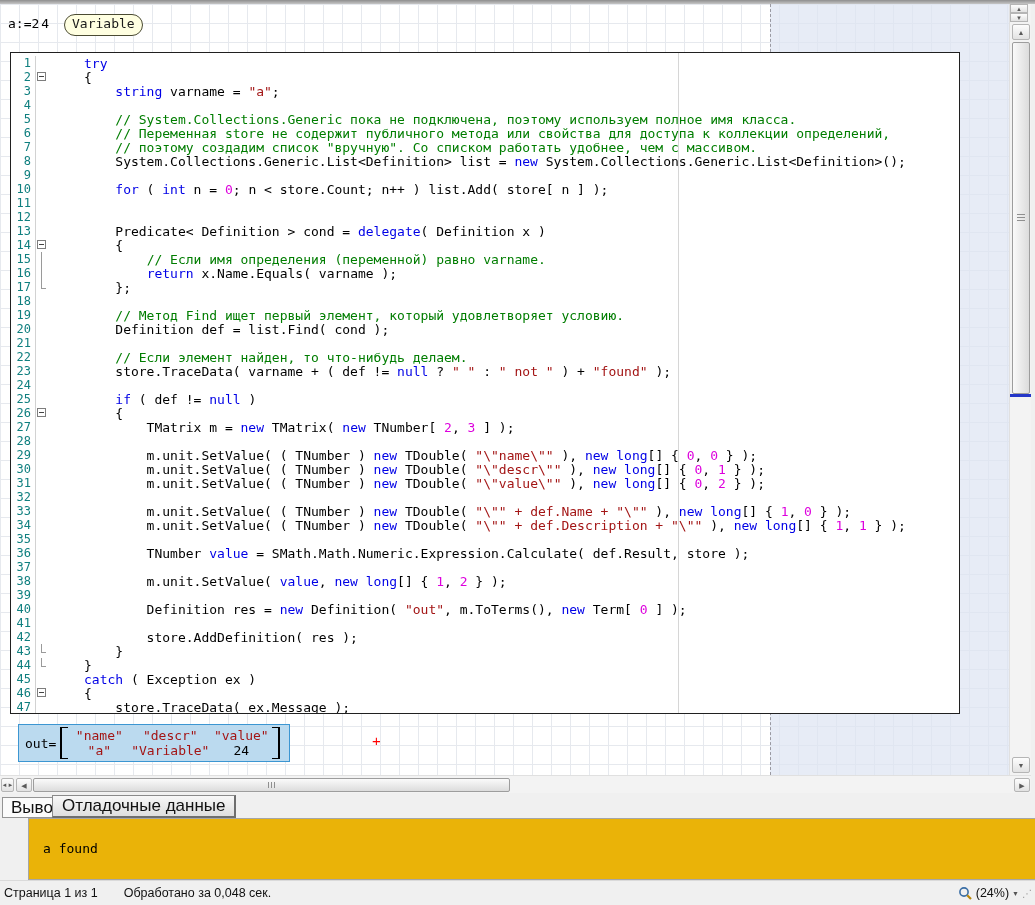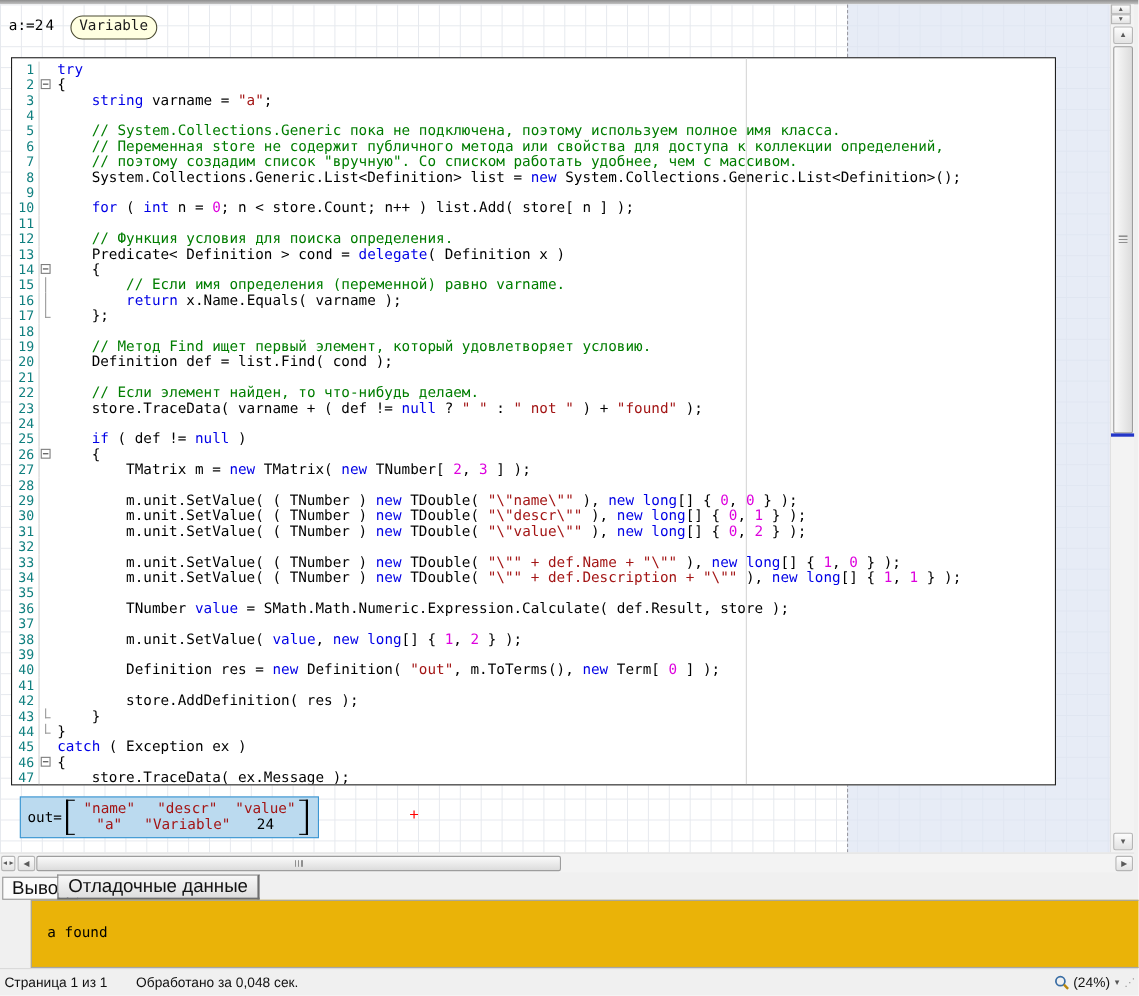--- a/index.html
+++ b/index.html
@@ -33,21 +33,21 @@
   .code-row{display:flex;height:14px;line-height:14px;white-space:pre;
     font:13px "DejaVu Sans Mono","Liberation Mono",monospace;}
   .ln{width:20px;flex:none;text-align:right;color:var(--ln);font-size:12px;padding-right:2px;}
   .fold-col{width:12px;flex:none;position:relative;border-left:1px solid #d2d2d2;margin-left:2px;}
   .fm-minus{position:absolute;left:1px;top:2px;width:9px;height:9px;box-sizing:border-box;
     border:1px solid #7d7d7d;background:#fff;}
   .fm-minus::after{content:"";position:absolute;left:1px;right:1px;top:3px;height:1px;background:#444;}
   .fm-line{position:absolute;left:5px;top:0;bottom:0;width:1px;background:#9a9a9a;}
   .fm-end{position:absolute;left:5px;top:0;height:8px;width:4px;
     border-left:1px solid #9a9a9a;border-bottom:1px solid #9a9a9a;}
-  .code-text{padding-left:4px;color:#000;}
+  .code-text{padding-left:4px;color:#000;margin-left:32px;}
   .tk{color:var(--kw);} .tc{color:var(--cm);} .ts{color:var(--st);} .tn{color:var(--nm);} .tp{color:#000;}
   
   .out-box{position:absolute;left:18px;top:720px;width:272px;height:38px;box-sizing:border-box;
     background:var(--selbg);border:1px solid var(--selbd);display:flex;align-items:center;
     font:13px "DejaVu Sans Mono","Liberation Mono",monospace;color:#000;}
   .out-label{margin:0 4px 0 6px;white-space:pre;}
   .bracket{width:6px;height:30px;flex:none;}
   .bracket.l{border-left:2px solid #000;border-top:1.5px solid #000;border-bottom:1.5px solid #000;}
   .bracket.r{border-right:2px solid #000;border-top:1.5px solid #000;border-bottom:1.5px solid #000;}
   .mtx-grid{display:flex;flex-direction:column;justify-content:center;}
@@ -122,21 +122,21 @@
         <div class="code-row"><span class="ln">2</span><span class="fold-col"><span class="fm-minus"></span></span><span class="code-text"><span class="tp">{</span></span></div>
         <div class="code-row"><span class="ln">3</span><span class="fold-col"></span><span class="code-text"><span class="tp">    </span><span class="tk">string</span><span class="tp"> varname = </span><span class="ts">"a"</span><span class="tp">;</span></span></div>
         <div class="code-row"><span class="ln">4</span><span class="fold-col"></span><span class="code-text"></span></div>
         <div class="code-row"><span class="ln">5</span><span class="fold-col"></span><span class="code-text"><span class="tp">    </span><span class="tc">// System.Collections.Generic пока не подключена, поэтому используем полное имя класса.</span></span></div>
         <div class="code-row"><span class="ln">6</span><span class="fold-col"></span><span class="code-text"><span class="tp">    </span><span class="tc">// Переменная store не содержит публичного метода или свойства для доступа к коллекции определений,</span></span></div>
         <div class="code-row"><span class="ln">7</span><span class="fold-col"></span><span class="code-text"><span class="tp">    </span><span class="tc">// поэтому создадим список "вручную". Со списком работать удобнее, чем с массивом.</span></span></div>
         <div class="code-row"><span class="ln">8</span><span class="fold-col"></span><span class="code-text"><span class="tp">    System.Collections.Generic.List&lt;Definition&gt; list = </span><span class="tk">new</span><span class="tp"> System.Collections.Generic.List&lt;Definition&gt;();</span></span></div>
         <div class="code-row"><span class="ln">9</span><span class="fold-col"></span><span class="code-text"></span></div>
         <div class="code-row"><span class="ln">10</span><span class="fold-col"></span><span class="code-text"><span class="tp">    </span><span class="tk">for</span><span class="tp"> ( </span><span class="tk">int</span><span class="tp"> n = </span><span class="tn">0</span><span class="tp">; n &lt; store.Count; n++ ) list.Add( store[ n ] );</span></span></div>
         <div class="code-row"><span class="ln">11</span><span class="fold-col"></span><span class="code-text"></span></div>
-        <div class="code-row"><span class="ln">12</span><span class="fold-col"></span><span class="code-text"><span class="tp">    </span><span class="tc">// Функция условия для поиска определения.</span></span></div>
+        <div class="code-row"><span class="ln">12</span><span class="fold-col"></span></div>
         <div class="code-row"><span class="ln">13</span><span class="fold-col"></span><span class="code-text"><span class="tp">    Predicate&lt; Definition &gt; cond = </span><span class="tk">delegate</span><span class="tp">( Definition x )</span></span></div>
         <div class="code-row"><span class="ln">14</span><span class="fold-col"><span class="fm-minus"></span></span><span class="code-text"><span class="tp">    {</span></span></div>
         <div class="code-row"><span class="ln">15</span><span class="fold-col"><span class="fm-line"></span></span><span class="code-text"><span class="tp">        </span><span class="tc">// Если имя определения (переменной) равно varname.</span></span></div>
         <div class="code-row"><span class="ln">16</span><span class="fold-col"><span class="fm-line"></span></span><span class="code-text"><span class="tp">        </span><span class="tk">return</span><span class="tp"> x.Name.Equals( varname );</span></span></div>
         <div class="code-row"><span class="ln">17</span><span class="fold-col"><span class="fm-end"></span></span><span class="code-text"><span class="tp">    };</span></span></div>
         <div class="code-row"><span class="ln">18</span><span class="fold-col"></span><span class="code-text"></span></div>
         <div class="code-row"><span class="ln">19</span><span class="fold-col"></span><span class="code-text"><span class="tp">    </span><span class="tc">// Метод Find ищет первый элемент, который удовлетворяет условию.</span></span></div>
         <div class="code-row"><span class="ln">20</span><span class="fold-col"></span><span class="code-text"><span class="tp">    Definition def = list.Find( cond );</span></span></div>
         <div class="code-row"><span class="ln">21</span><span class="fold-col"></span><span class="code-text"></span></div>
         <div class="code-row"><span class="ln">22</span><span class="fold-col"></span><span class="code-text"><span class="tp">    </span><span class="tc">// Если элемент найден, то что-нибудь делаем.</span></span></div>

